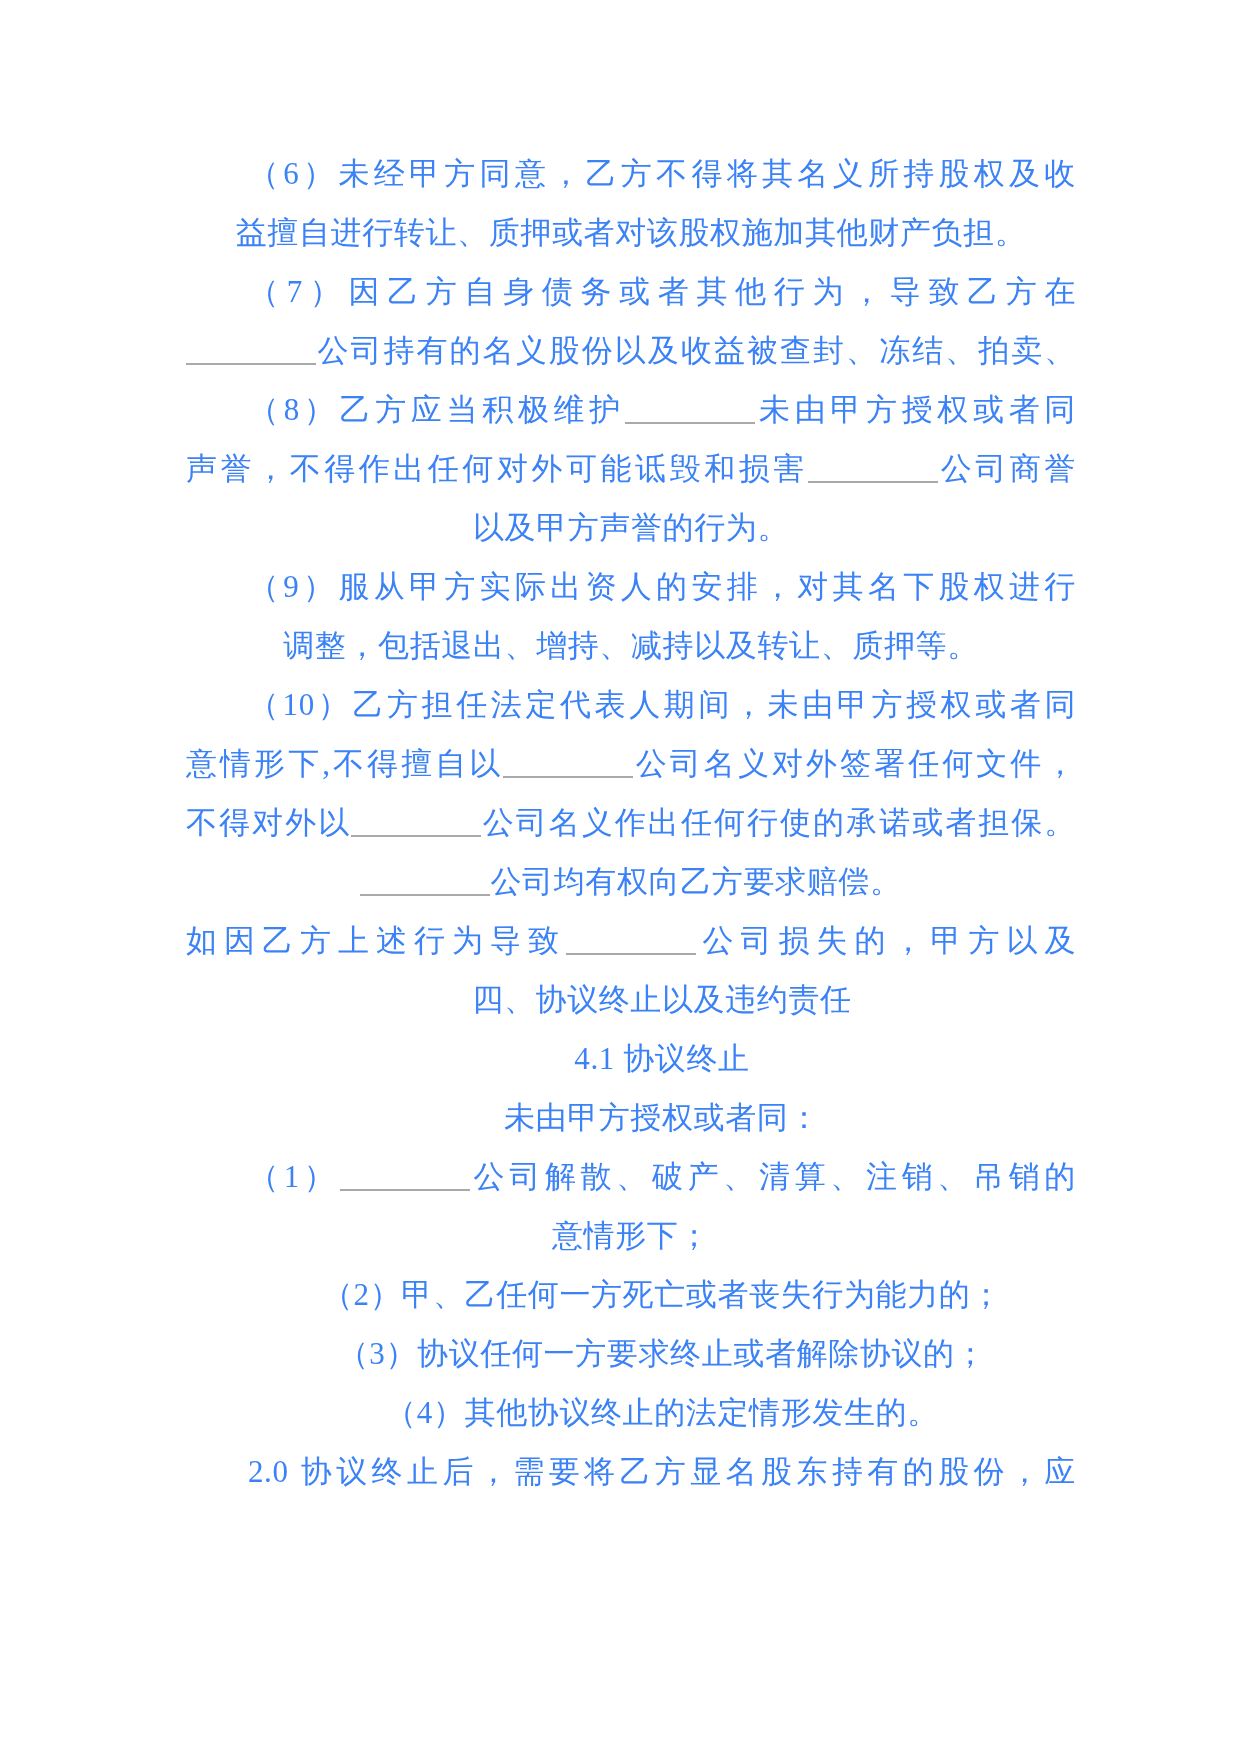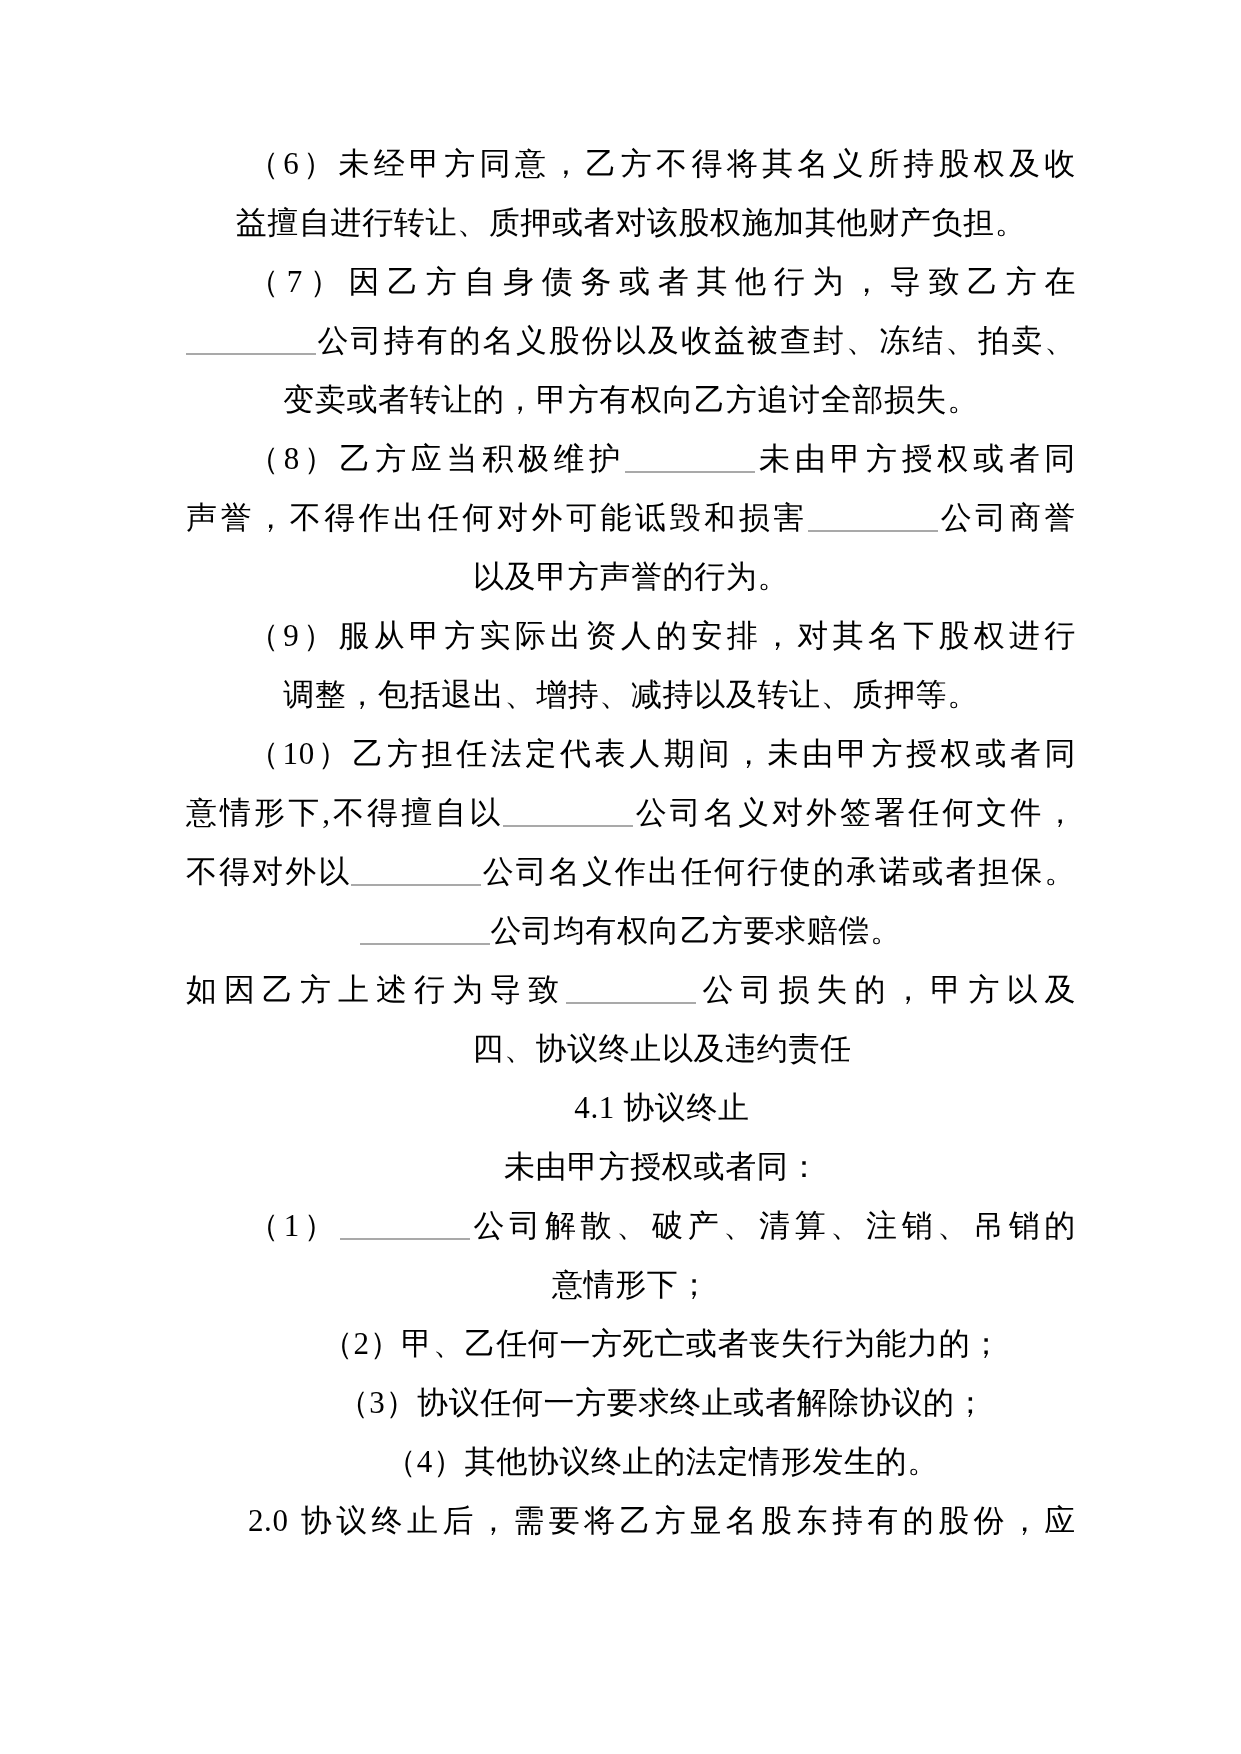--- a/index.html
+++ b/index.html
@@ -11,23 +11,23 @@
     position: relative;
     width: 1241px;
     height: 1754px;
     background: #ffffff;
     overflow: hidden;
     font-family: "Liberation Serif", "DejaVu Serif", serif;
   }
   .doc {
     position: absolute;
     left: 186px;
-    top: 134px;
+    top: 144px;
     width: 890px;
-    color: #000000;
+    color: #3b82f6;
     font-size: 31px;
   }
   .line {
     height: 59px;
     line-height: 59px;
     text-align: center;
     letter-spacing: 0.02em;
   }
   .line.indent {
     padding-left: 62px;
@@ -47,21 +47,20 @@
 </style>
 </head>
 <body>
 
 <div class="page">
   <div class="doc">
       <div class="line indent justify"><span>（6）未经甲方同意，乙方不得将其名义所持股权及收</span></div>
       <div class="line"><span>益擅自进行转让、质押或者对该股权施加其他财产负担。</span></div>
       <div class="line indent justify"><span>（7）因乙方自身债务或者其他行为，导致乙方在</span></div>
       <div class="line justify"><span class="blank"></span><span>公司持有的名义股份以及收益被查封、冻结、拍卖、</span></div>
-      <div class="line"><span>变卖或者转让的，甲方有权向乙方追讨全部损失。</span></div>
       <div class="line indent justify"><span>（8）乙方应当积极维护</span><span class="blank"></span><span>未由甲方授权或者同</span></div>
       <div class="line justify"><span>声誉，不得作出任何对外可能诋毁和损害</span><span class="blank"></span><span>公司商誉</span></div>
       <div class="line"><span>以及甲方声誉的行为。</span></div>
       <div class="line indent justify"><span>（9）服从甲方实际出资人的安排，对其名下股权进行</span></div>
       <div class="line"><span>调整，包括退出、增持、减持以及转让、质押等。</span></div>
       <div class="line indent justify"><span>（10）乙方担任法定代表人期间，未由甲方授权或者同</span></div>
       <div class="line justify"><span>意情形下,不得擅自以</span><span class="blank"></span><span>公司名义对外签署任何文件，</span></div>
       <div class="line justify"><span>不得对外以</span><span class="blank"></span><span>公司名义作出任何行使的承诺或者担保。</span></div>
       <div class="line"><span class="blank"></span><span>公司均有权向乙方要求赔偿。</span></div>
       <div class="line justify"><span>如因乙方上述行为导致</span><span class="blank"></span><span>公司损失的，甲方以及</span></div>

